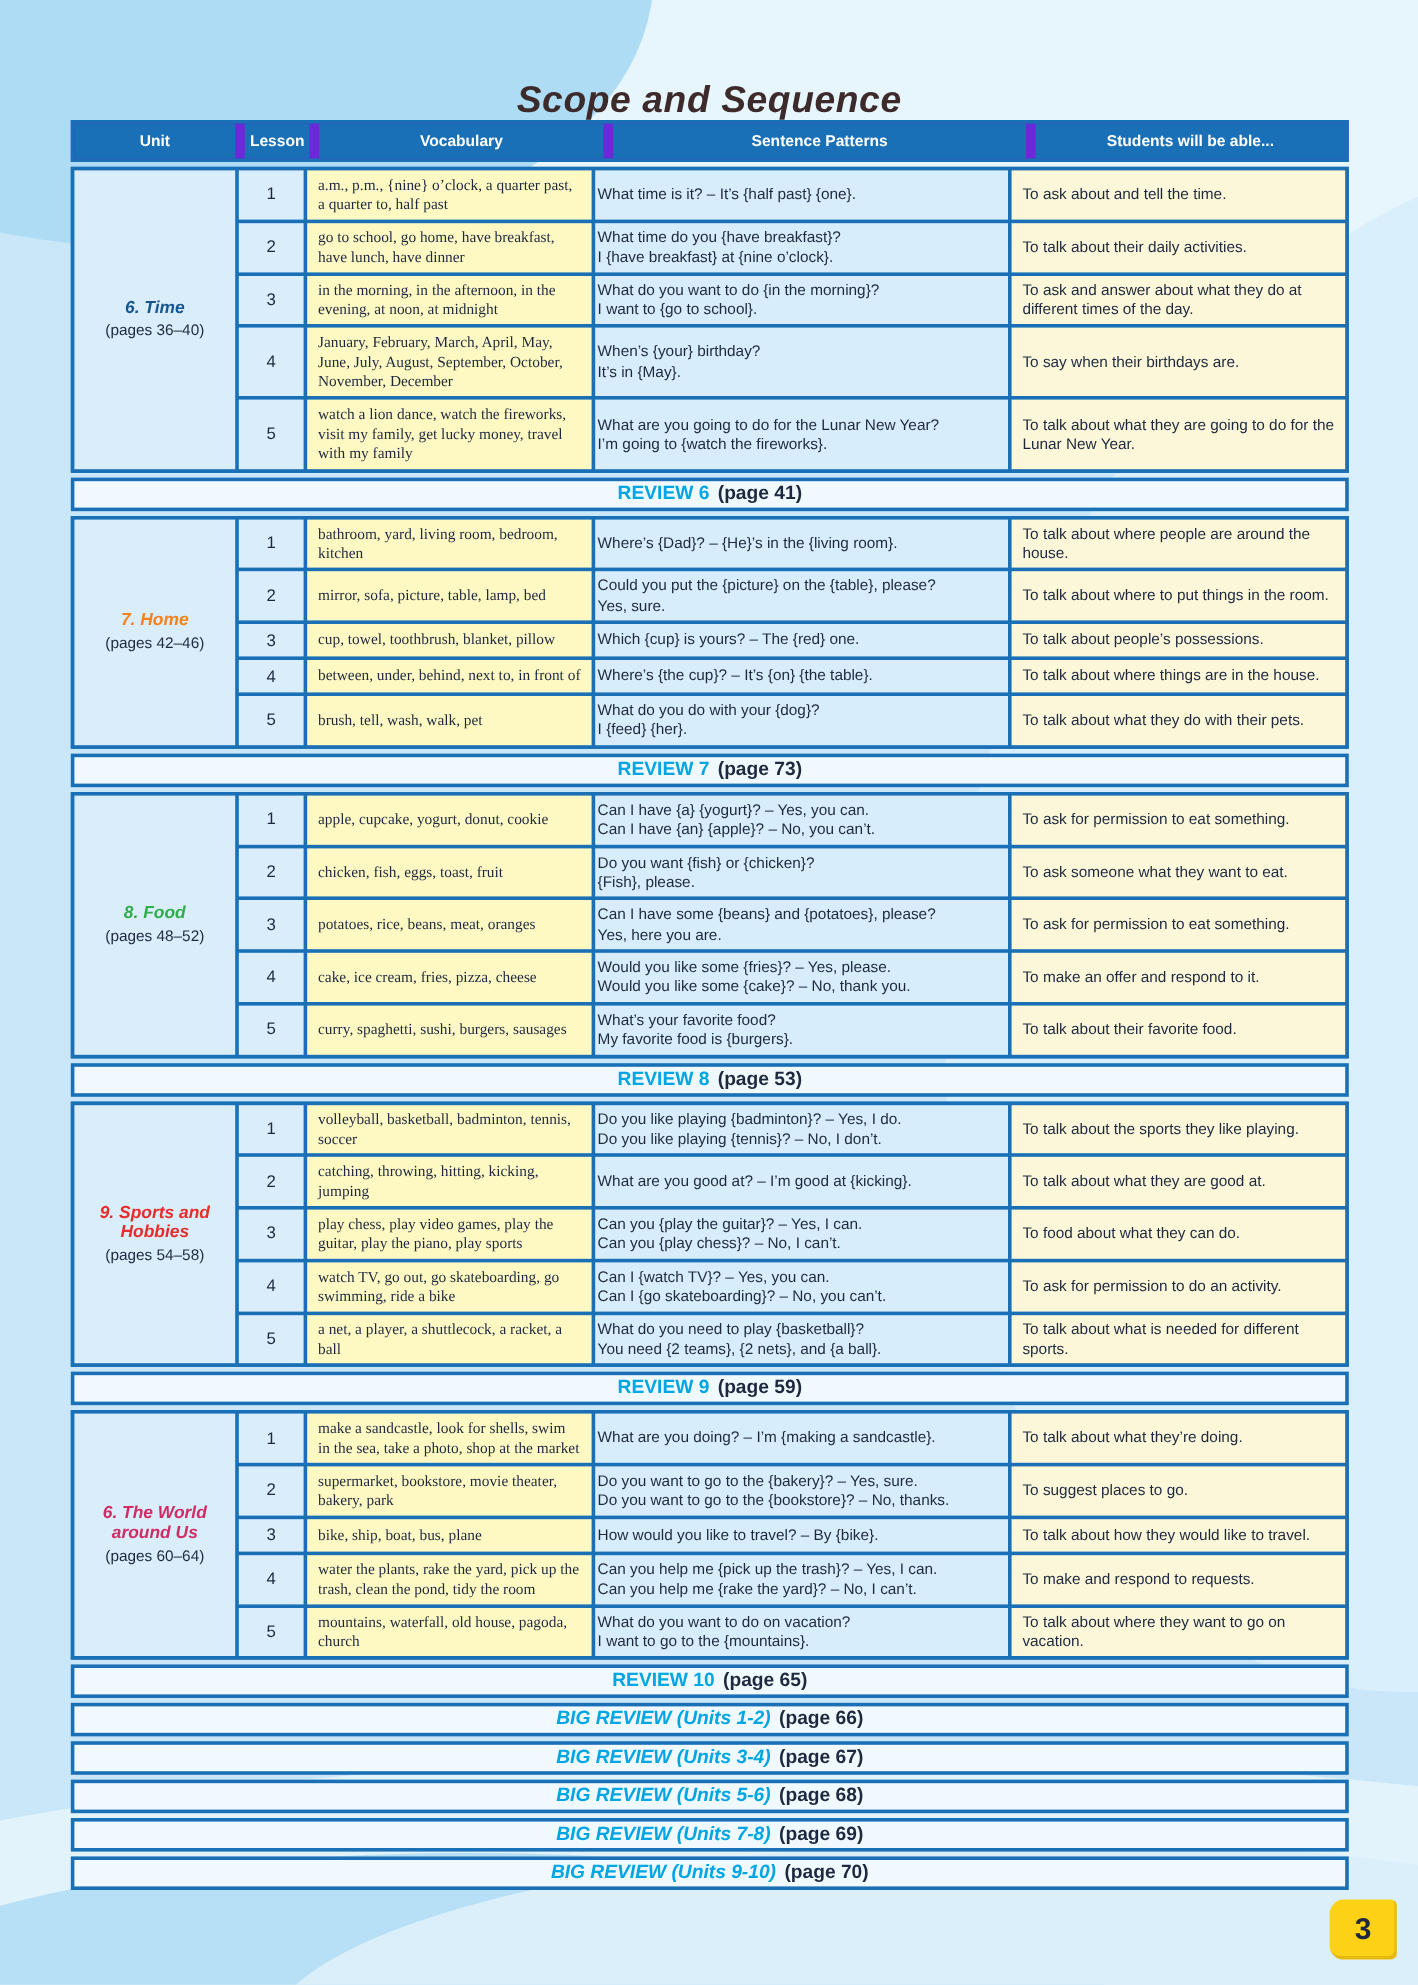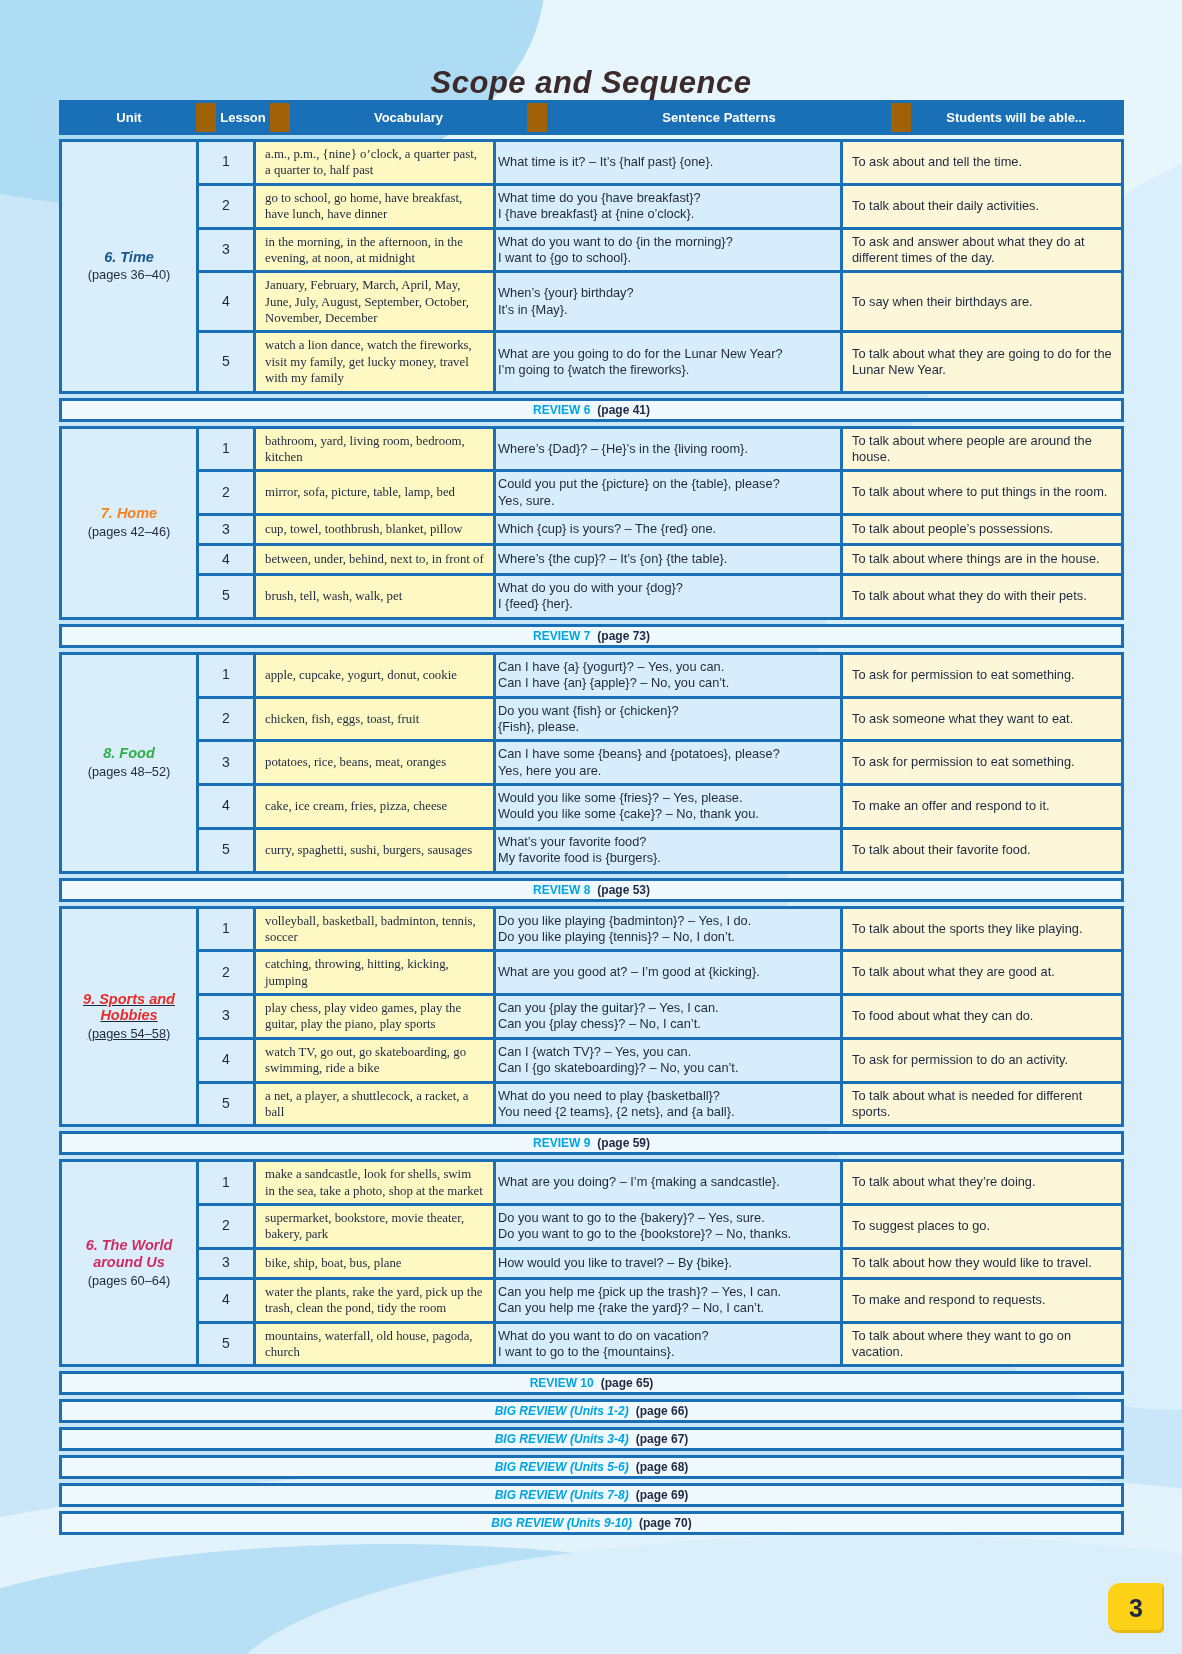--- a/index.html
+++ b/index.html
@@ -26,22 +26,22 @@
   }
 
   #table-wrap{
     position:absolute;left:59px;top:100px;width:1065px;
     display:flex;flex-direction:column;gap:4px;
   }
   .block{box-sizing:border-box;width:100%;}
 
   
   .table-header{
-    display:grid;grid-template-columns:134px 54px 237px 344px 1fr;gap:20px;
-    background:#a16207;border:3px solid #1a70b6;
+    display:grid;grid-template-columns:134px 54px 237px 344px 1fr;gap:8px;
+    background:#6d28d9;border:3px solid #1a70b6;
   }
   .hcell{
     background:#1a70b6;color:#fff;font-weight:bold;font-size:13px;
     display:flex;align-items:center;justify-content:center;
     min-height:25px;padding:2px 4px;text-align:center;
   }
 
   
   .unit-block{
     display:grid;grid-template-columns:134px 54px 237px 344px 1fr;gap:3px;
@@ -56,21 +56,21 @@
   .unit-pages{font-size:12.8px;color:#1e2940;}
   .lesson-cell{background:#d9edfa;display:flex;align-items:center;justify-content:center;font-size:14px;}
   .vocab-cell{background:#fef9c3;display:flex;align-items:center;padding:4px 9px;font-family:Liberation Serif, serif;}
   .sentence-cell{background:#d8edfb;display:flex;align-items:center;padding:4px 2px;white-space:pre-line;}
   .objective-cell{background:#fbf7d8;display:flex;align-items:center;padding:4px 9px;}
 
   
   .review-bar{
     border:3px solid #1a70b6;background:#f0f9fe;
     min-height:22px;display:flex;align-items:center;justify-content:center;gap:7px;
-    font-size:12px;font-weight:bold;padding:2px 0;
+    font-size:16px;font-weight:bold;padding:2px 0;
   }
   .review-label{color:#00a5e4;}
   .review-bar.big .review-label{font-style:italic;}
   .review-page{color:#1e2940;}
 
   
   .page-tab{
     position:absolute;right:18px;bottom:21px;width:56px;height:50px;
     background:#fdd116;border-radius:12px 5px 5px 12px;
     display:flex;align-items:center;justify-content:center;
@@ -194,21 +194,21 @@
       <div class="cell vocab-cell">curry, spaghetti, sushi, burgers, sausages</div>
       <div class="cell sentence-cell">What’s your favorite food?
 My favorite food is {burgers}.</div>
       <div class="cell objective-cell">To talk about their favorite food.</div>
     </div>
     <div class="block review-bar">
       <div class="review-label">REVIEW 8</div>
       <div class="review-page">(page 53)</div>
     </div>
     <div class="block unit-block">
-      <div class="cell unit-cell" style="grid-area: 1 / 1 / span 5; text-decoration: underline;">
+      <div class="cell unit-cell" style="grid-area: 1 / 1 / span 5;">
         <div class="unit-name" style="color: rgb(232, 44, 42);">9. Sports and Hobbies</div>
         <div class="unit-pages">(pages 54–58)</div>
       </div>
       <div class="cell lesson-cell">1</div>
       <div class="cell vocab-cell">volleyball, basketball, badminton, tennis, soccer</div>
       <div class="cell sentence-cell">Do you like playing {badminton}? – Yes, I do.
 Do you like playing {tennis}? – No, I don’t.</div>
       <div class="cell objective-cell">To talk about the sports they like playing.</div>
       <div class="cell lesson-cell">2</div>
       <div class="cell vocab-cell">catching, throwing, hitting, kicking, jumping</div>

